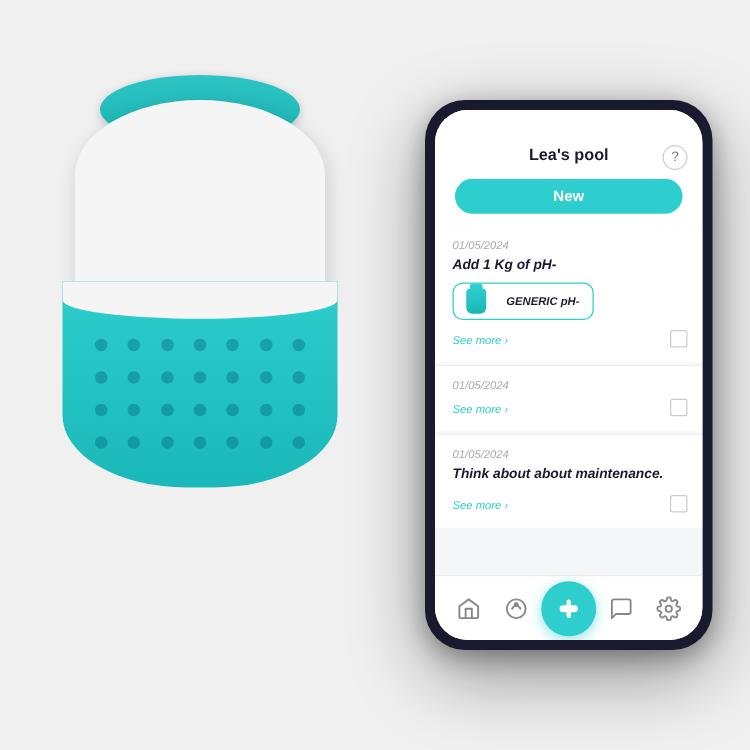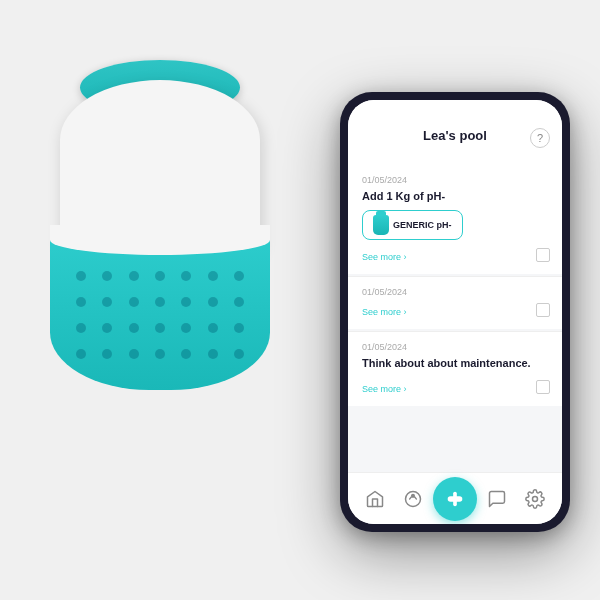--- a/index.html
+++ b/index.html
@@ -104,21 +104,21 @@
       height: 10px;
       border-radius: 50%;
       background: rgba(0, 100, 120, 0.4);
       margin: auto;
     }
 
     
     .phone-container {
       position: absolute;
       right: 30px;
-      top: 92px;
+      top: 80px;
       width: 230px;
       height: 440px;
     }
 
     .phone-frame {
       width: 230px;
       height: 440px;
       background: #1a1a2e;
       border-radius: 32px;
       padding: 8px;
@@ -216,40 +216,41 @@
       flex: 1;
       overflow: hidden;
       background: #f5f6f8;
     }
 
     .notif-item {
       background: #fff;
       margin: 0 0 2px 0;
       padding: 10px 14px;
       position: relative;
+      font-style: italic;
     }
 
     .notif-date {
       font-size: 9px;
       color: #aaa;
       margin-bottom: 4px;
     }
 
     .notif-title {
       font-size: 11px;
       font-weight: 600;
       color: #1a1a2e;
       margin-bottom: 6px;
       line-height: 1.4;
     }
 
     .product-chip {
       display: inline-flex;
       align-items: center;
-      gap: 4px;
+      gap: 16px;
       border: 1.5px solid #2ecece;
       border-radius: 8px;
       padding: 4px 10px;
       font-size: 9px;
       color: #1a1a2e;
       font-weight: 600;
       margin-bottom: 6px;
     }
 
     .product-icon {
@@ -387,20 +388,21 @@
       <div class="phone-screen">
 
         <div class="status-bar"></div>
 
         <div class="app-header">
           <div class="pool-name">Lea's pool</div>
           <div class="help-btn">?</div>
         </div>
 
         <div class="tab-bar">
+          <div class="tab tab-active">New</div>
         </div>
 
         <div class="notifications">
 
           <div class="notif-item">
             <div class="notif-date">01/05/2024</div>
             <div class="notif-title">Add 1 Kg of pH-</div>
             <div class="product-chip">
               <div class="product-icon"></div>
               <span>GENERIC pH-</span>

